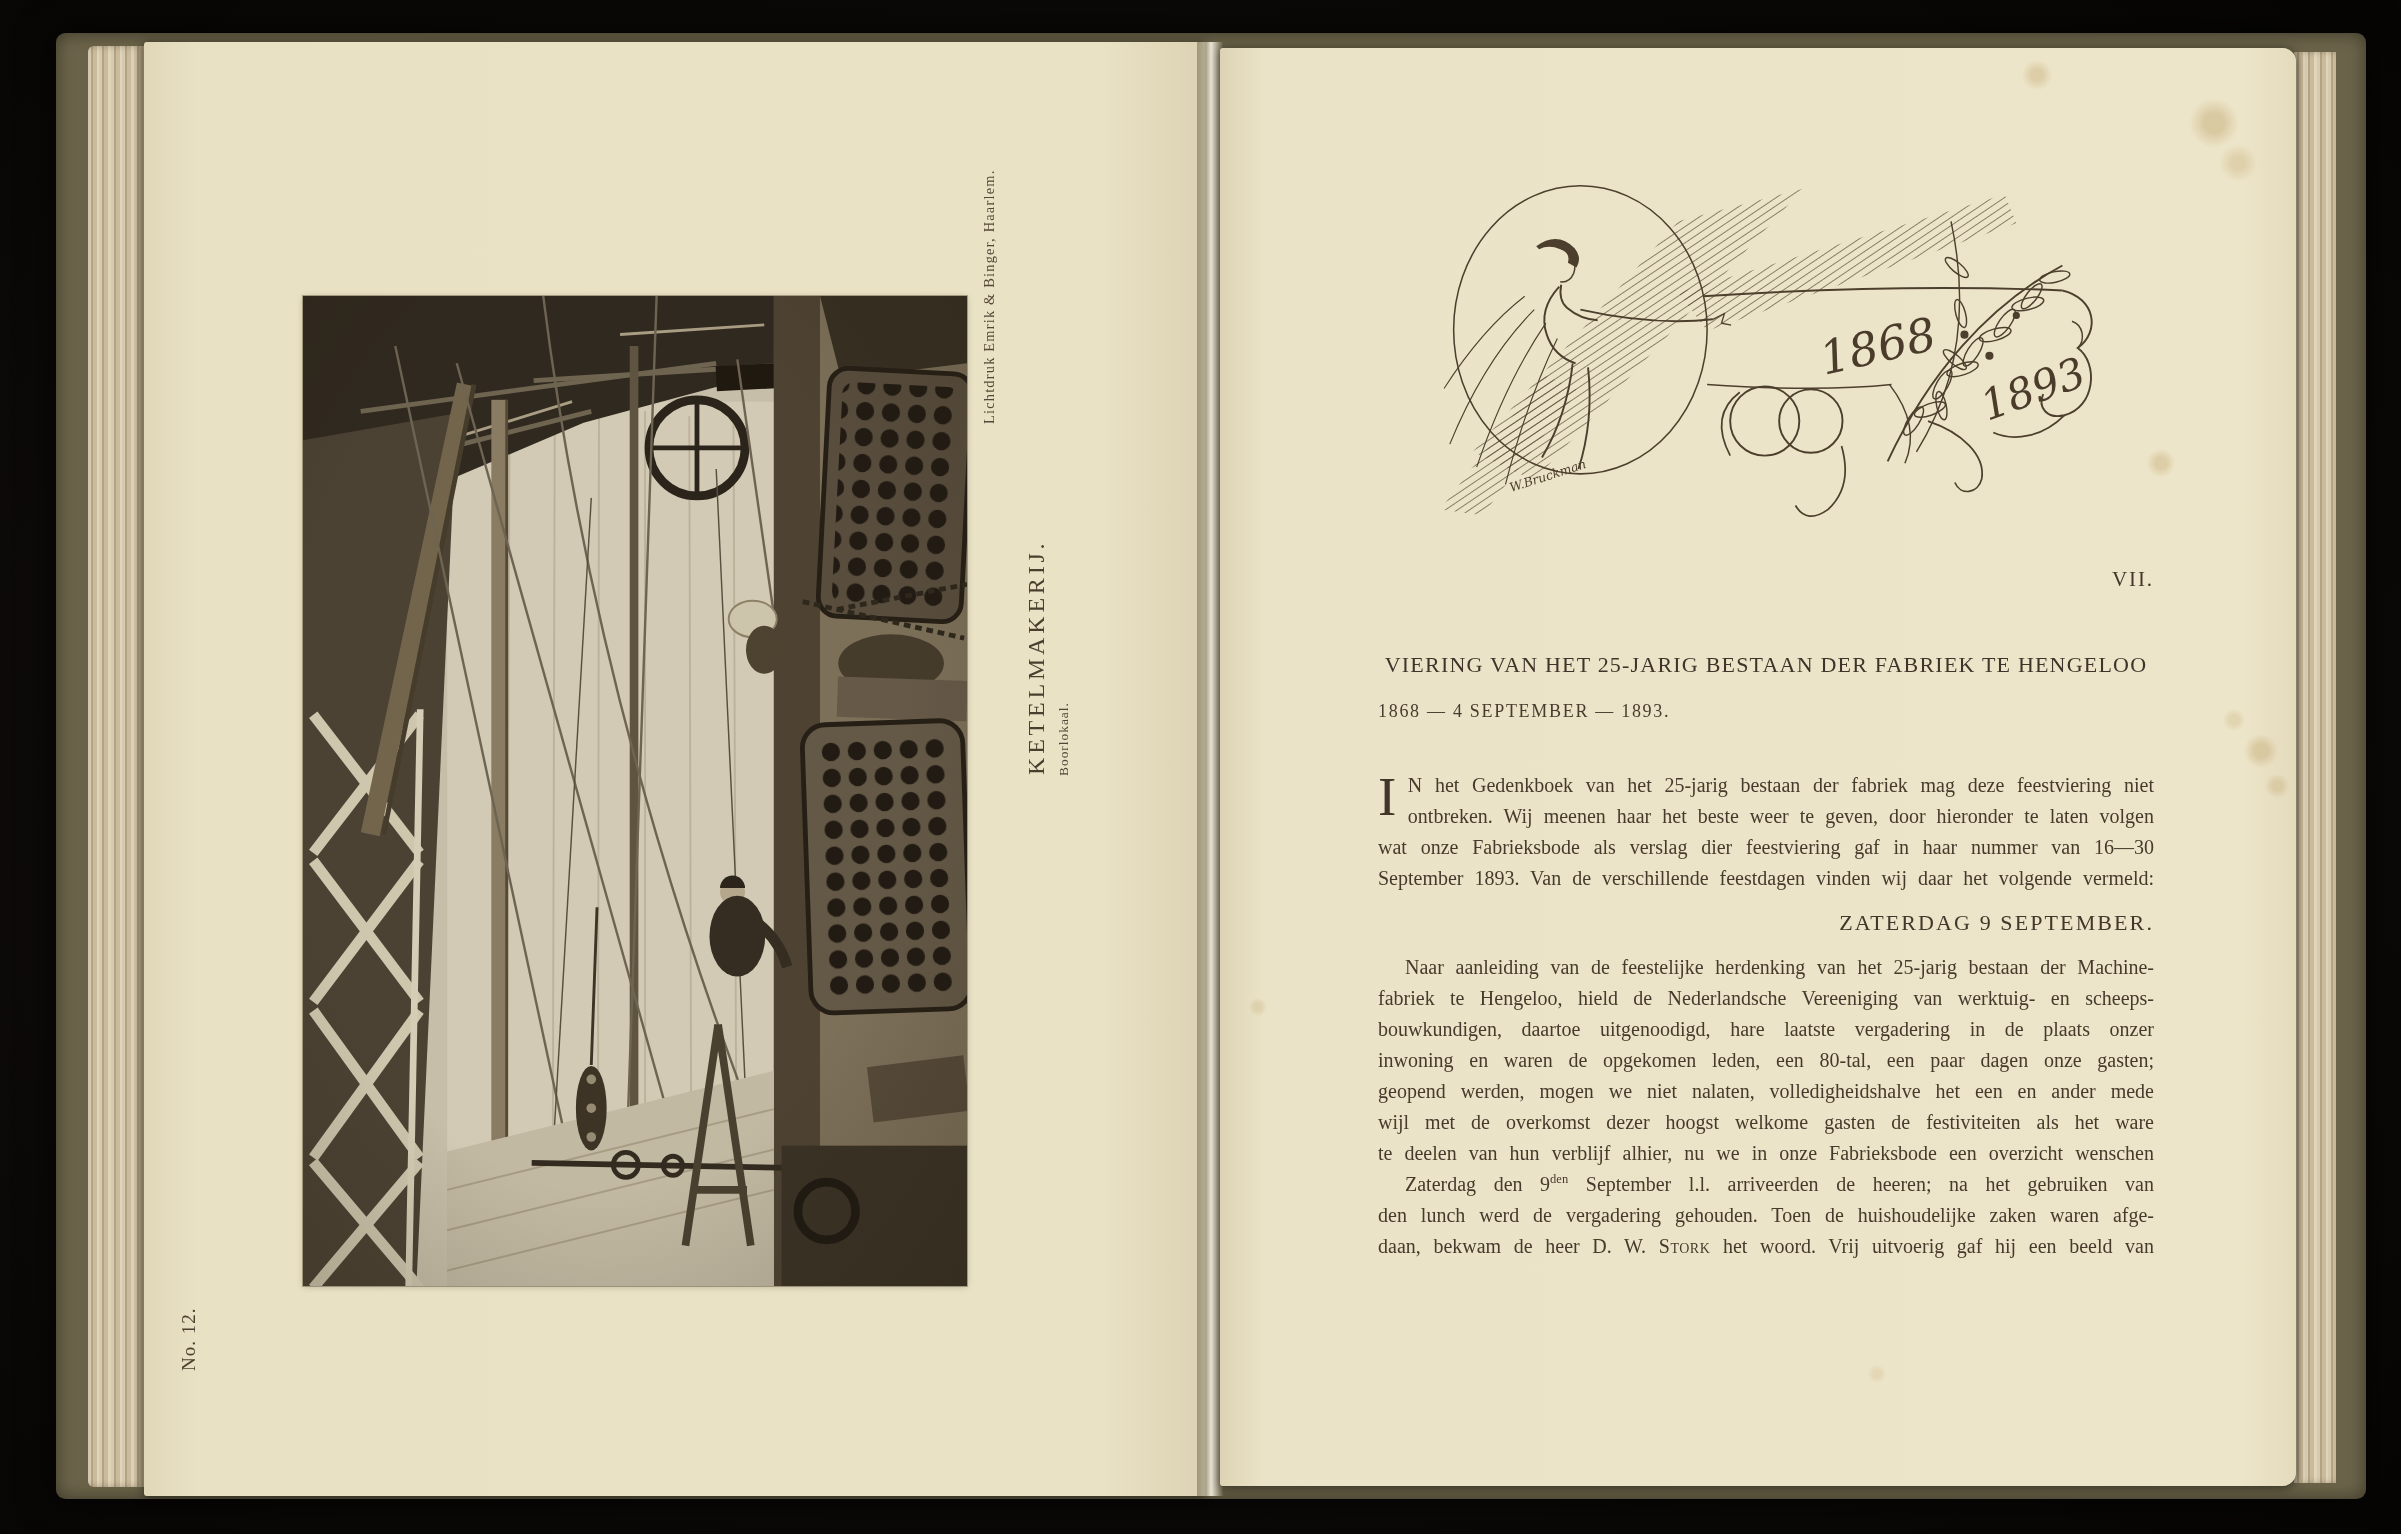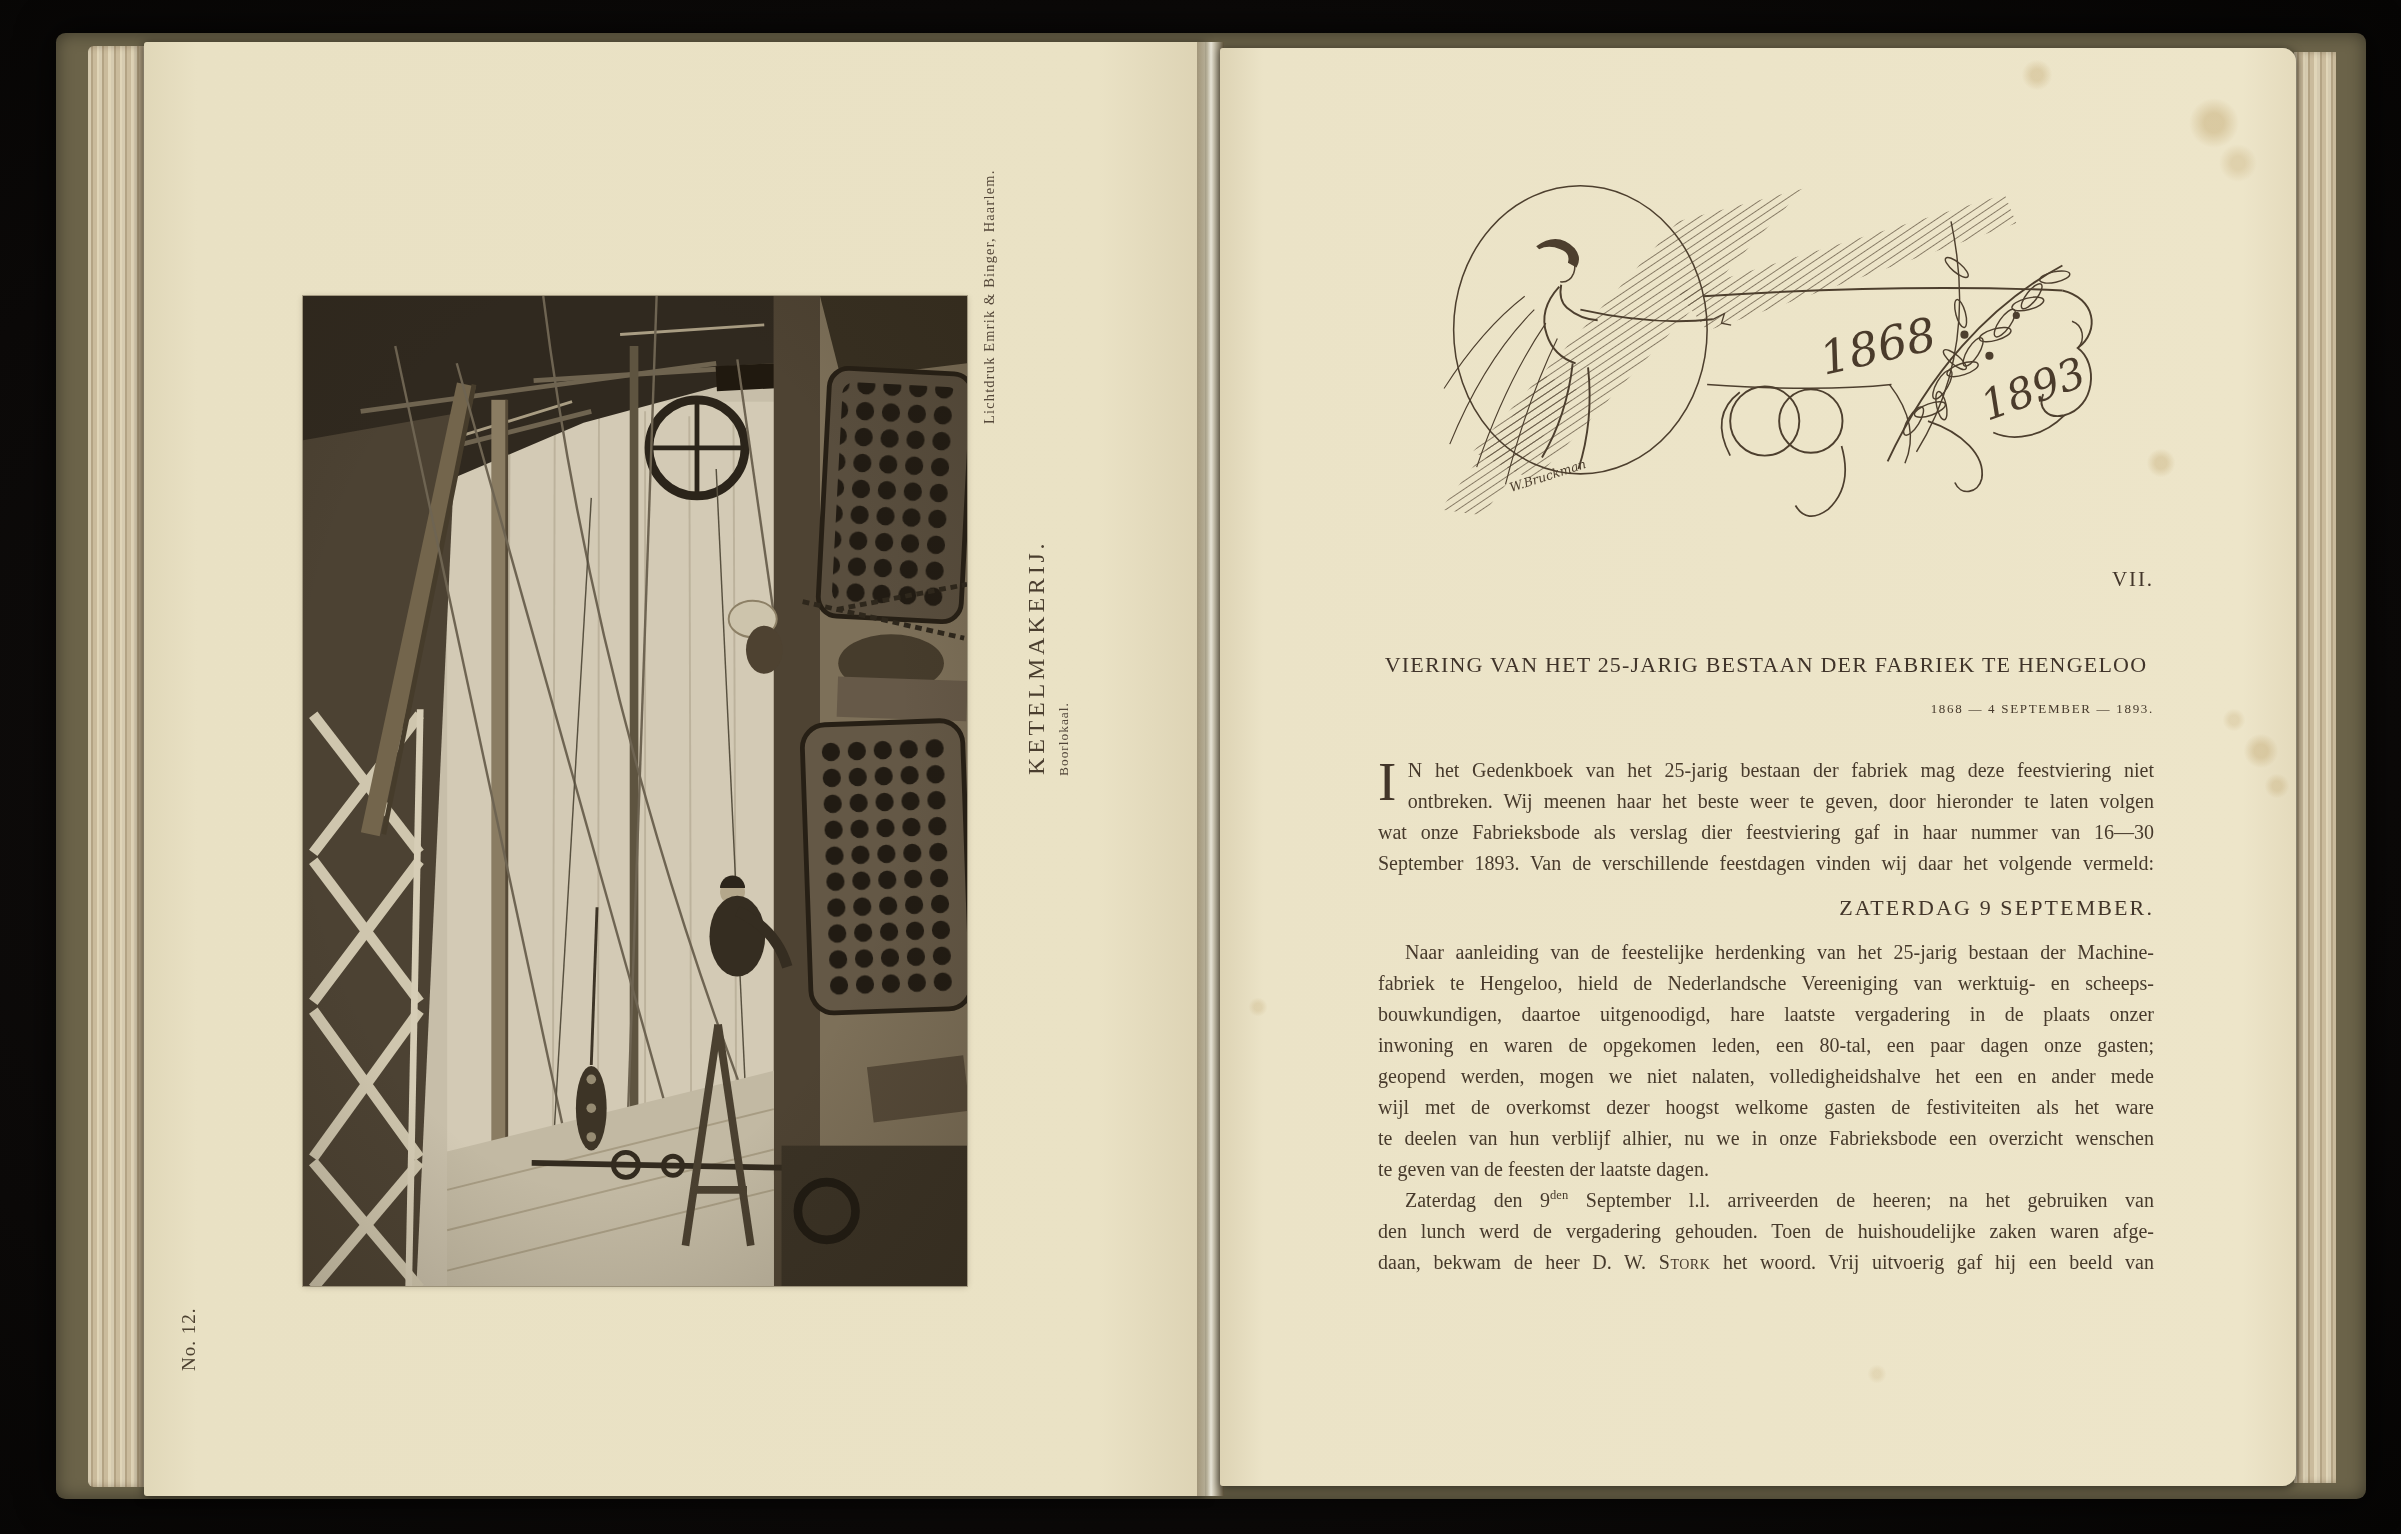--- a/index.html
+++ b/index.html
@@ -44,21 +44,21 @@
   .credit > span{font-size:14.4px;letter-spacing:1.2px;color:#55483a;}
   .plate-title > span{font-size:24px;letter-spacing:3.8px;color:#4a3e2f;}
   .plate-sub > span{font-size:13.4px;letter-spacing:1px;color:#52463a;}
   .plate-no > span{font-size:19px;letter-spacing:1px;color:#4c4030;}
   
   .vignette{position:absolute;left:170px;top:85px;width:713px;height:386px;}
   .vignette svg{display:block;width:100%;height:100%;}
   .text-col{position:absolute;left:158px;top:519px;width:776px;color:#473a2c;}
   .chapter{ text-align:right;font-size:21px;letter-spacing:1.9px;margin:0 0 60px;color:#43362a;}
   .title{   text-align:center;font-size:22px;letter-spacing:1.2px;margin:0 0 23px;color:#40342a;white-space:nowrap;}
-  .dateline{text-align:right;font-size:13px;letter-spacing:1.7px;margin:0 0 38px;color:#473b2d;}
+  .dateline{text-align:left;font-size:18px;letter-spacing:1.7px;margin:0 0 48px;color:#473b2d;}
   .body{font-size:20px;line-height:31px;}
   .ln{text-align:justify;text-align-last:justify;}
   .ln-end{text-align-last:left;}
   .indent{text-indent:27px;}
   .dropcap{float:left;font-size:55px;line-height:50px;padding:1.9px 11.5px 0 0;color:#42362a;}
   .subhead{text-align:right;font-size:22px;letter-spacing:2.1px;margin:12.5px 0 14.4px;color:#43362a;}
   sup.ord{font-size:12.5px;vertical-align:super;line-height:0;}
   .sc{font-variant:small-caps;letter-spacing:0.5px;}
 </style>
 </head>
@@ -282,21 +282,20 @@
         <div class="subhead">ZATERDAG 9 SEPTEMBER.</div>
 
         <div>
           <div class="ln indent">Naar aanleiding van de feestelijke herdenking van het 25-jarig bestaan der Machine-</div>
           <div class="ln">fabriek te Hengeloo, hield de Nederlandsche Vereeniging van werktuig- en scheeps-</div>
           <div class="ln">bouwkundigen, daartoe uitgenoodigd, hare laatste vergadering in de plaats onzer</div>
           <div class="ln">inwoning en waren de opgekomen leden, een 80-tal, een paar dagen onze gasten;</div>
           <div class="ln">geopend werden, mogen we niet nalaten, volledigheidshalve het een en ander mede</div>
           <div class="ln">wijl met de overkomst dezer hoogst welkome gasten de festiviteiten als het ware</div>
           <div class="ln">te deelen van hun verblijf alhier, nu we in onze Fabrieksbode een overzicht wenschen</div>
-          <div class="ln ln-end">te geven van de feesten der laatste dagen.</div>
         </div>
 
         <div>
           <div class="ln indent"><span>Zaterdag den 9</span><sup class="ord">den</sup><span> September l.l. arriveerden de heeren; na het gebruiken van</span></div>
           <div class="ln">den lunch werd de vergadering gehouden. Toen de huishoudelijke zaken waren afge-</div>
           <div class="ln"><span>daan, bekwam de heer D. W. </span><span class="sc">Stork</span><span> het woord. Vrij uitvoerig gaf hij een beeld van</span></div>
         </div>
       </div>
     </div>
   </div>

